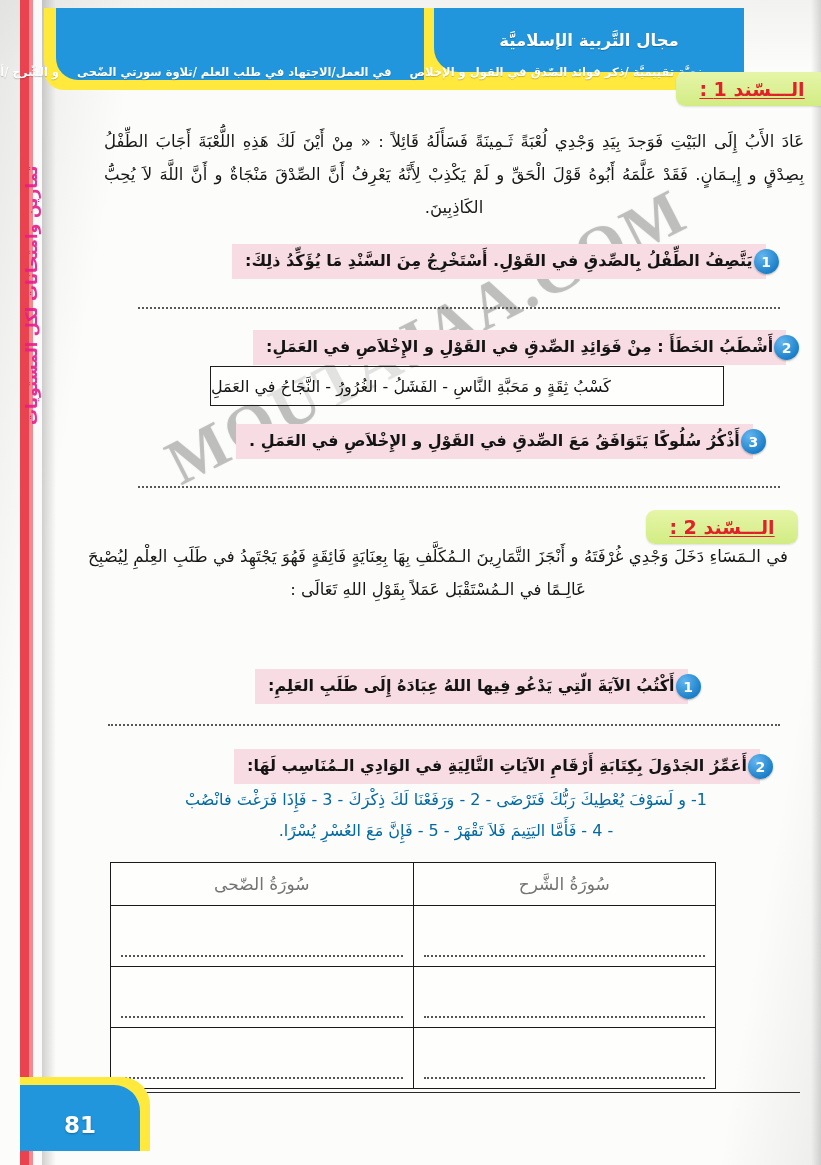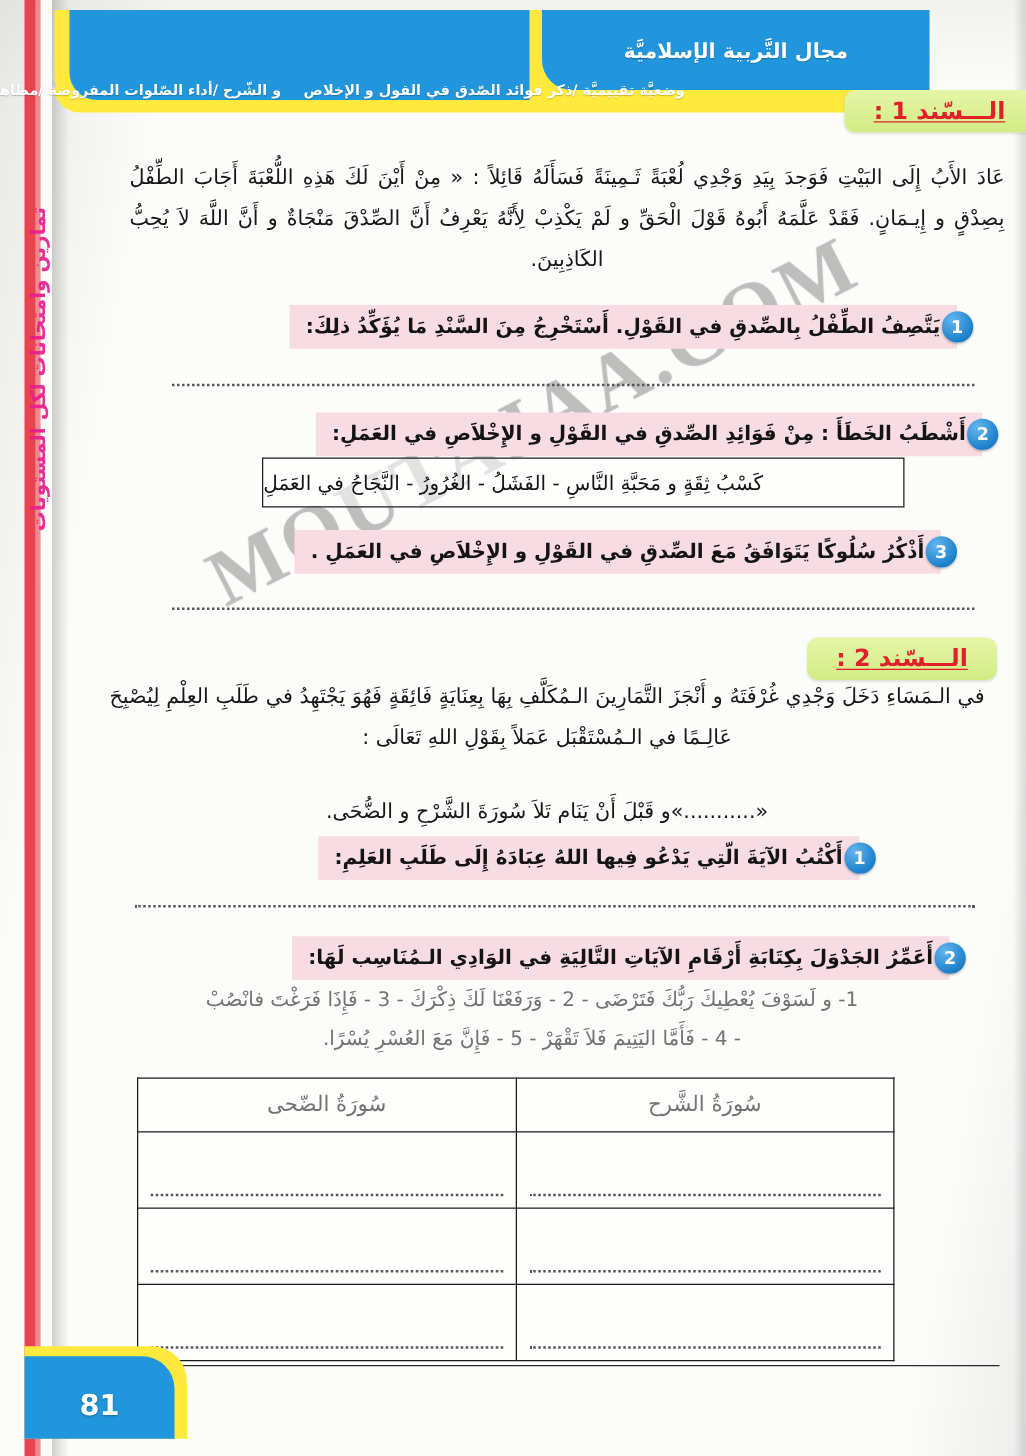--- a/index.html
+++ b/index.html
@@ -132,21 +132,21 @@
     position:absolute;left:210px;top:366px;width:512px;height:38px;
     border:1.6px solid #1d1d1d;
     display:flex;align-items:center;justify-content:flex-end;
     direction:rtl;font-size:16px;color:#141414;
     background:rgba(255,255,255,.55);
   }
 
   
   .verse-line{
     position:absolute;direction:rtl;text-align:center;
-    font-size:16px;color:#737373;width:700px;left:76px;
+    font-size:16px;color:#0369a1;width:700px;left:96px;
   }
   #verses-1{top:790px;}
   #verses-2{top:821px;}
 
   
   .tbl{
     position:absolute;left:110px;top:862px;width:606px;
     border-collapse:collapse;direction:rtl;background:rgba(255,255,255,.6);
   }
   .tbl th,.tbl td{border:1.6px solid #1a1a1a;padding:0;}
@@ -209,20 +209,21 @@
   <div class="banner">
     <div class="banner-yellow"></div>
     <div class="banner-yellow-2"></div>
     <div class="banner-blue-left"></div>
     <div class="banner-blue-right"></div>
 
     <div class="banner-domain">مجال التَّربية الإسلاميَّة</div>
 
     <div class="banner-desc">
       <span>وضعيَّة تقييميَّة /ذكر فوائد الصّدق في القول و الإخلاص</span>
+      <span>في العمل/الاجتهاد في طلب العلم /تلاوة سورتي الضّحى</span>
       <span>و الشّرح /أداء الصّلوات المفروضة /مظاهر قدرة الله</span>
     </div>
   </div>
 
   <div class="watermark">MOUTAJAA.COM</div>
 
   <div class="sanad-badge" id="sanad1-badge">
     <span class="u">الـــسّند 1 :</span>
   </div>
 
@@ -248,21 +249,20 @@
     <div class="qtext">أَذْكُرُ سُلُوكًا يَتَوَافَقُ مَعَ الصِّدقِ في القَوْلِ و الإِخْلاَصِ في العَمَلِ .</div>
   </div>
   <div class="dots" style="left:138px;top:484px;width:642px;"></div>
 
   <div class="sanad-badge" id="sanad2-badge">
     <span class="u">الـــسّند 2 :</span>
   </div>
 
   <div class="para" id="passage2">في الـمَسَاءِ دَخَلَ وَجْدِي غُرْفَتَهُ و أَنْجَزَ التَّمَارِينَ الـمُكَلَّفِ بِهَا بِعِنَايَةٍ فَائِقَةٍ فَهُوَ يَجْتَهِدُ في طَلَبِ العِلْمِ لِيُصْبِحَ عَالِـمًا في الـمُسْتَقْبَل عَمَلاً بِقَوْلِ اللهِ تَعَالَى :</div>
 
-  <div class="para" style="left:88px;top:632px;width:700px;text-align-last:center;">«...........»و قَبْلَ أَنْ يَنَام تَلاَ سُورَةَ الشَّرْحِ و الضُّحَى.</div>
 
   <div class="qrow" style="left:255px;top:669px;">
     <div class="qnum">1</div>
     <div class="qtext">أَكْتُبُ الآيَةَ الّتِي يَدْعُو فِيها اللهُ عِبَادَهُ إِلَى طَلَبِ العَلِمِ:</div>
   </div>
   <div class="dots" style="left:108px;top:722px;width:672px;"></div>
 
   <div class="qrow" style="left:234px;top:749px;">
     <div class="qnum">2</div>
     <div class="qtext">أَعَمِّرُ الجَدْوَلَ بِكِتَابَةِ أَرْقَامِ الآيَاتِ التَّالِيَةِ في الوَادِي الـمُنَاسِب لَهَا:</div>

